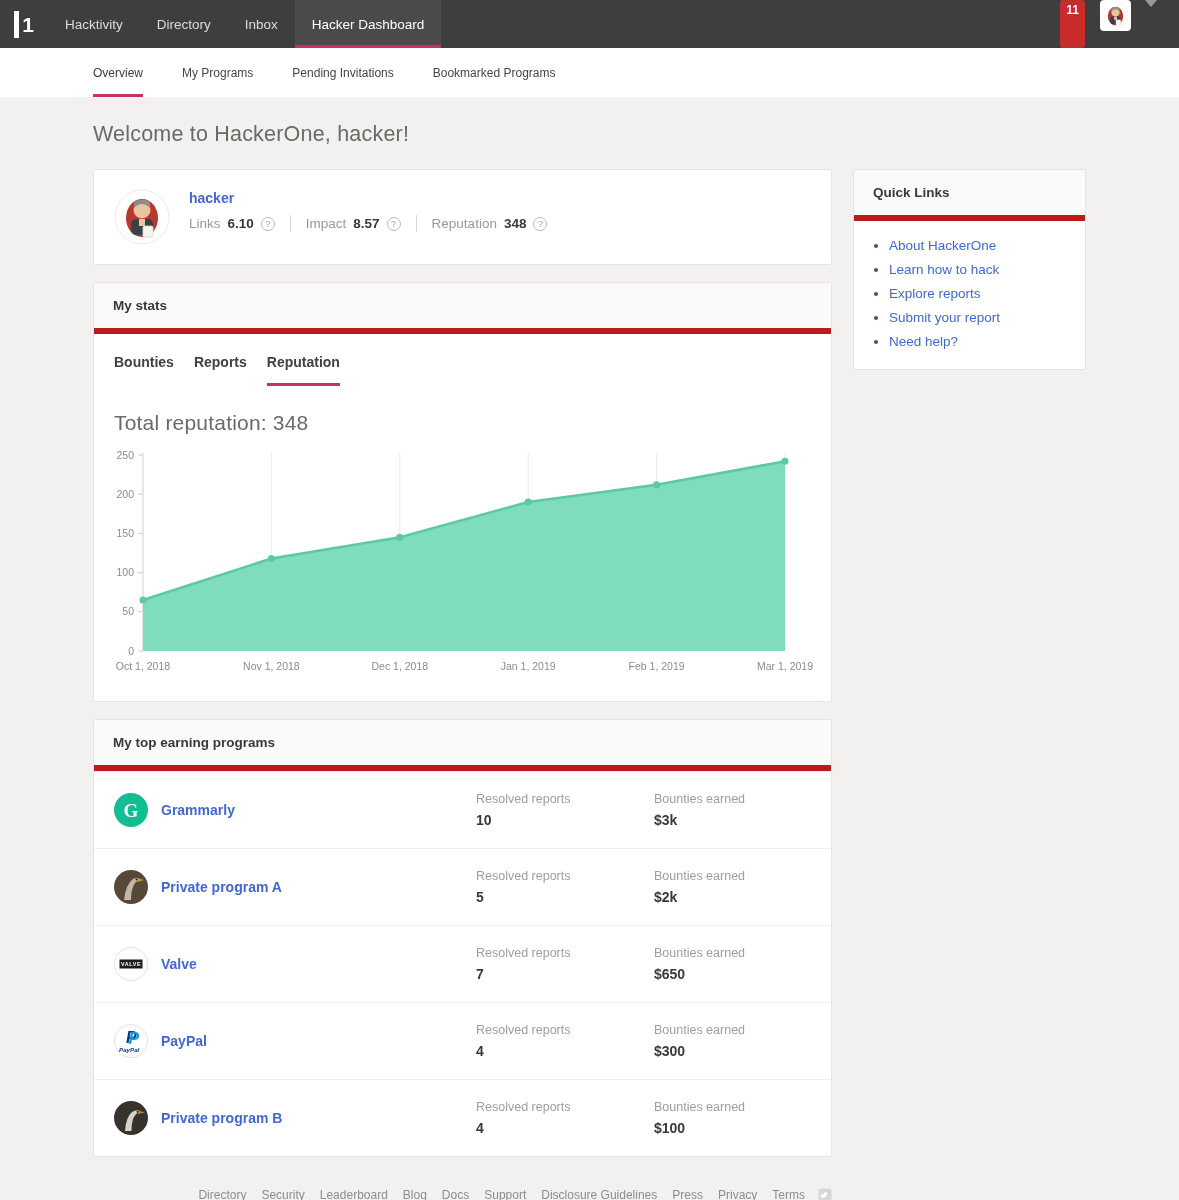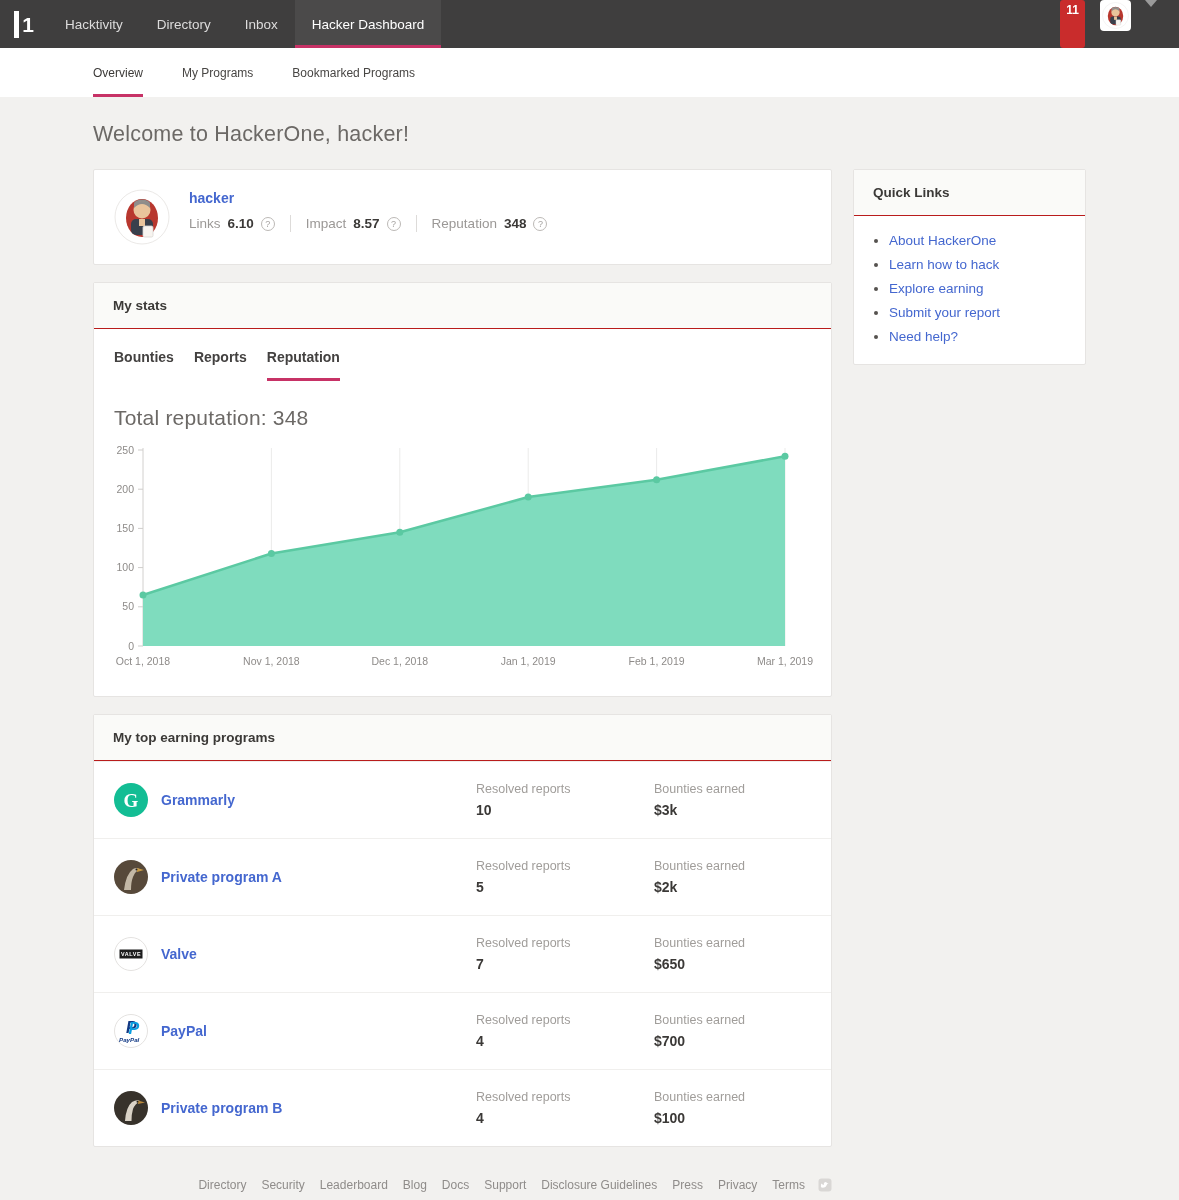--- a/index.html
+++ b/index.html
@@ -53,21 +53,21 @@
 
   
   .content { width:993px; margin:0 auto 0 93px; }
   .welcome { font-size:21.5px; font-weight:400; color:#6c6966; margin:25px 0 22px; letter-spacing:0.2px; }
   .columns { display:flex; align-items:flex-start; }
   .main-col { width:739px; }
   .side-col { width:233px; margin-left:21px; }
 
   .card { background:#fff; border:1px solid #e6e4e2; border-radius:2px; }
   .card-header {
-    background:#fafaf8; border-bottom:1px solid #b91c1c;
+    background:#fafaf8; border-bottom:6px solid #b91c1c;
     padding:15px 19px; font-size:13.5px; font-weight:bold; color:#3b3937;
   }
 
   
   .profile-card { display:flex; align-items:flex-start; padding:19px 20px; }
   .profile-avatar { width:56px; height:56px; margin-right:19px; cursor:pointer; }
   .profile-name { font-size:14px; font-weight:bold; color:#4467cf; display:inline-block; margin-bottom:9px; }
   .profile-stats { display:flex; align-items:center; font-size:13.5px; }
   .stat-label { color:#9b9896; margin-right:7px; }
   .stat-value { color:#3b3937; font-weight:bold; margin-right:7px; }
@@ -148,20 +148,21 @@
           <use href="#jenkins-avatar"></use>
         </svg>
     </span>
     <span class="chevron-down"></span>
   </div>
 </div>
 
 <div class="subnav">
   <div class="subnav-item active">Overview</div>
   <div class="subnav-item">My Programs</div>
+  <div class="subnav-item">Pending Invitations</div>
   <div class="subnav-item">Bookmarked Programs</div>
 </div>
 
 <div class="content">
   <h1 class="welcome">Welcome to HackerOne, hacker!</h1>
 
   <div class="columns">
     <div class="main-col">
 
       <div class="card profile-card">
@@ -308,21 +309,21 @@
               <text x="5" y="27.5" font-size="6.2" font-weight="bold" font-style="italic" fill="#123984" font-family="Liberation Sans, sans-serif">PayPal</text>
             </svg>
             <a class="program-name">PayPal</a>
           </div>
           <div class="program-col-resolved">
             <div class="col-label">Resolved reports</div>
             <div class="col-value">4</div>
           </div>
           <div class="program-col-bounties">
             <div class="col-label">Bounties earned</div>
-            <div class="col-value">$700</div>
+            <div class="col-value">$300</div>
           </div>
         </div>
 
         <div class="program-row">
           <div class="program-ident">
             <svg class="program-logo" viewBox="0 0 34 34">
               <clipPath id="c2">
                   <circle cx="17" cy="17" r="17"></circle>
                 </clipPath>
               <g clip-path="url(#c2)">
@@ -366,21 +367,21 @@
 
     </div>
 
     <div class="side-col">
       <div class="card">
         <div class="card-header">Quick Links</div>
         <div class="quick-links-body">
           <ul>
             <li><a>About HackerOne</a></li>
             <li><a>Learn how to hack</a></li>
-            <li><a>Explore earning</a></li>
+            <li><a>Explore reports</a></li>
             <li><a>Submit your report</a></li>
             <li><a>Need help?</a></li>
           </ul>
         </div>
       </div>
     </div>
   </div>
 </div>
 
 </body></html>

